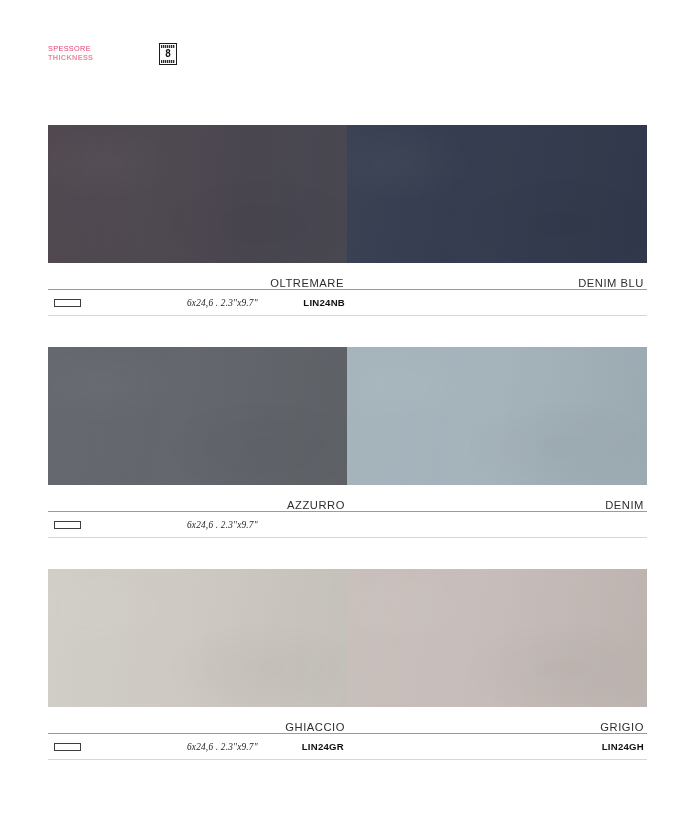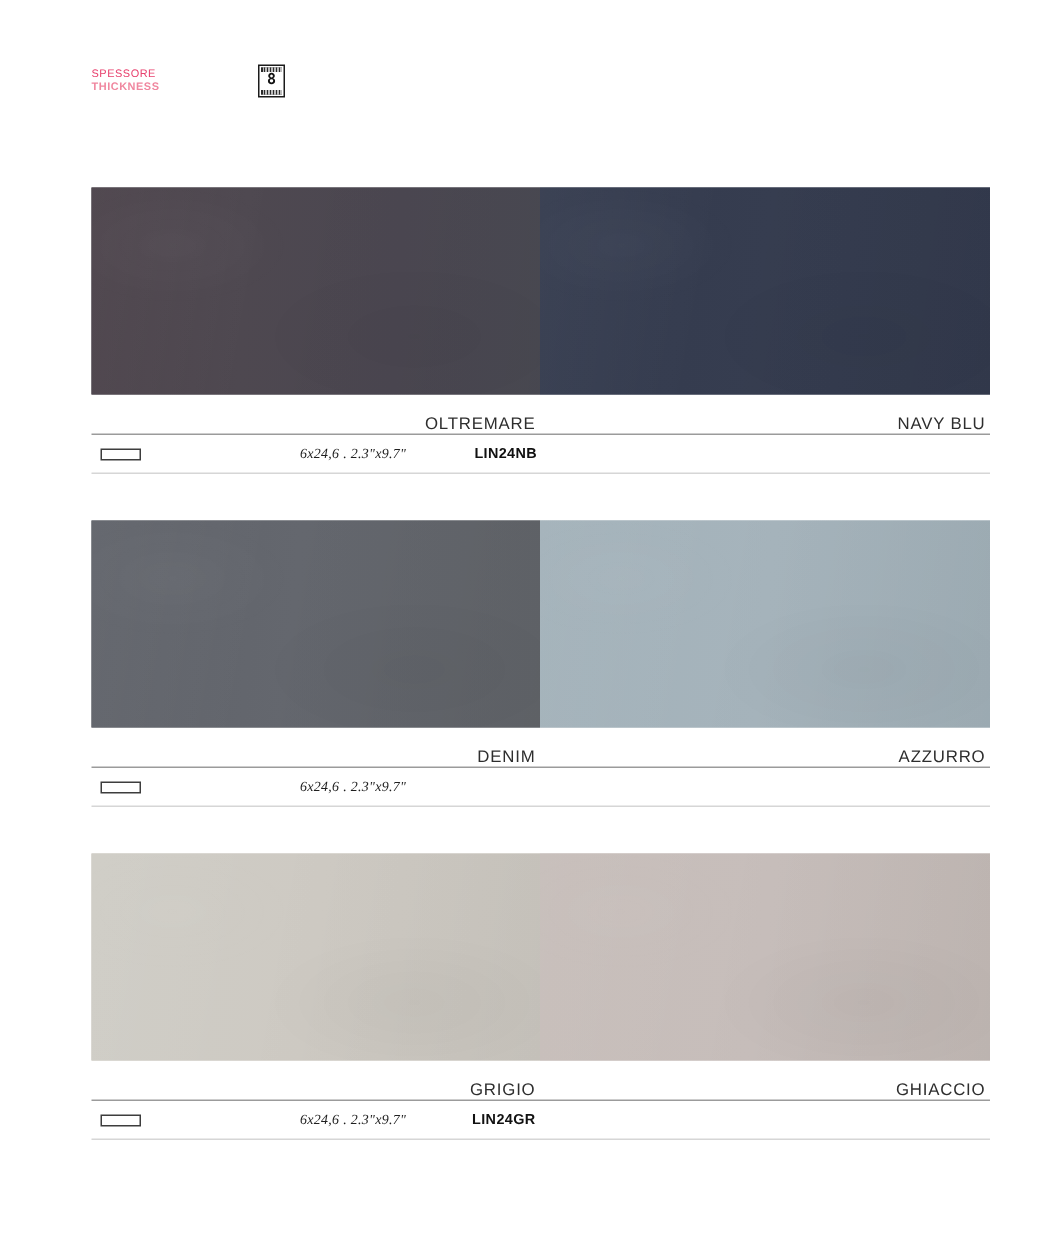--- a/index.html
+++ b/index.html
@@ -11,21 +11,21 @@
     width: 694px;
     height: 839px;
     position: relative;
     font-family: "Liberation Sans", sans-serif;
     -webkit-font-smoothing: antialiased;
     overflow: hidden;
   }
 
   .page {
     position: absolute;
-    left: 13px; top: 0;
+    left: 0; top: 0;
     width: 553px;
     height: 839px;
     background: #ffffff;
   }
 
   
   .header {
     position: absolute;
     left: 48px;
     top: 43px;
@@ -225,21 +225,21 @@
       </div>
       <div class="swatch right" style="background:#343b4e; background-image:
              linear-gradient(96deg, #333a4d 0%, #363d50 50%, #333a4d 100%);">
         <span class="tex"></span>
         <span class="sheen"></span>
       </div>
     </div>
 
     <div class="name-row">
       <div class="name-cell left">OLTREMARE</div>
-      <div class="name-cell right">NAVY BLU</div>
+      <div class="name-cell right">DENIM BLU</div>
     </div>
 
     <div class="rule-strong"></div>
 
     <div class="spec-row">
       <span class="format-icon"></span>
       <span class="size-text">6x24,6 . 2.3"x9.7"</span>
       <div class="code-cell right">LIN24NB</div>
     </div>
 
@@ -255,22 +255,22 @@
         <span class="sheen"></span>
       </div>
       <div class="swatch right" style="background:#a3b2ba; background-image:
              linear-gradient(95deg, #a2b1b9 0%, #a6b4bc 50%, #a1b0b8 100%);">
         <span class="tex"></span>
         <span class="sheen"></span>
       </div>
     </div>
 
     <div class="name-row">
+      <div class="name-cell right">AZZURRO</div>
       <div class="name-cell left">DENIM</div>
-      <div class="name-cell right">AZZURRO</div>
     </div>
 
     <div class="rule-strong"></div>
 
     <div class="spec-row">
       <span class="format-icon"></span>
       <span class="size-text">6x24,6 . 2.3"x9.7"</span>
     </div>
 
     <div class="rule-light"></div>
@@ -285,28 +285,29 @@
         <span class="sheen"></span>
       </div>
       <div class="swatch right" style="background:#c5bcb8; background-image:
              linear-gradient(95deg, #c6bdb9 0%, #c7bebb 50%, #c3bab6 100%);">
         <span class="tex"></span>
         <span class="sheen"></span>
       </div>
     </div>
 
     <div class="name-row">
+      <div class="name-cell right">GHIACCIO</div>
       <div class="name-cell left">GRIGIO</div>
-      <div class="name-cell right">GHIACCIO</div>
     </div>
 
     <div class="rule-strong"></div>
 
     <div class="spec-row">
       <span class="format-icon"></span>
       <span class="size-text">6x24,6 . 2.3"x9.7"</span>
       <div class="code-cell left">LIN24GR</div>
+      <div class="code-cell right">LIN24GH</div>
     </div>
 
     <div class="rule-light"></div>
   </div>
 
 </div>
 
 </body></html>

